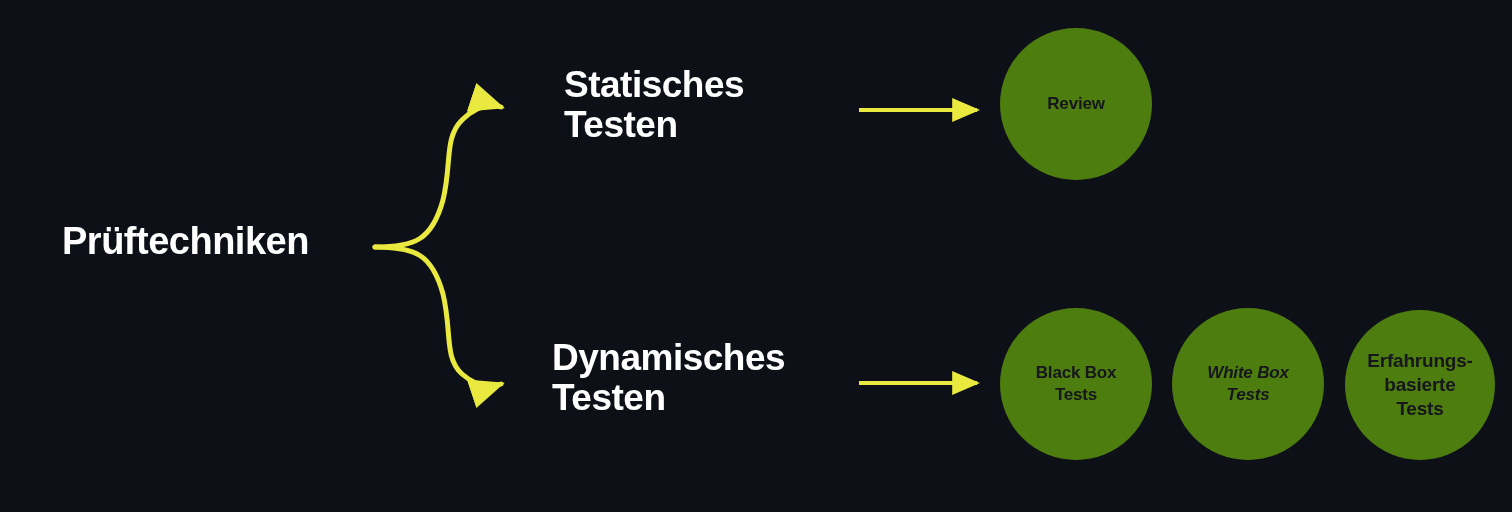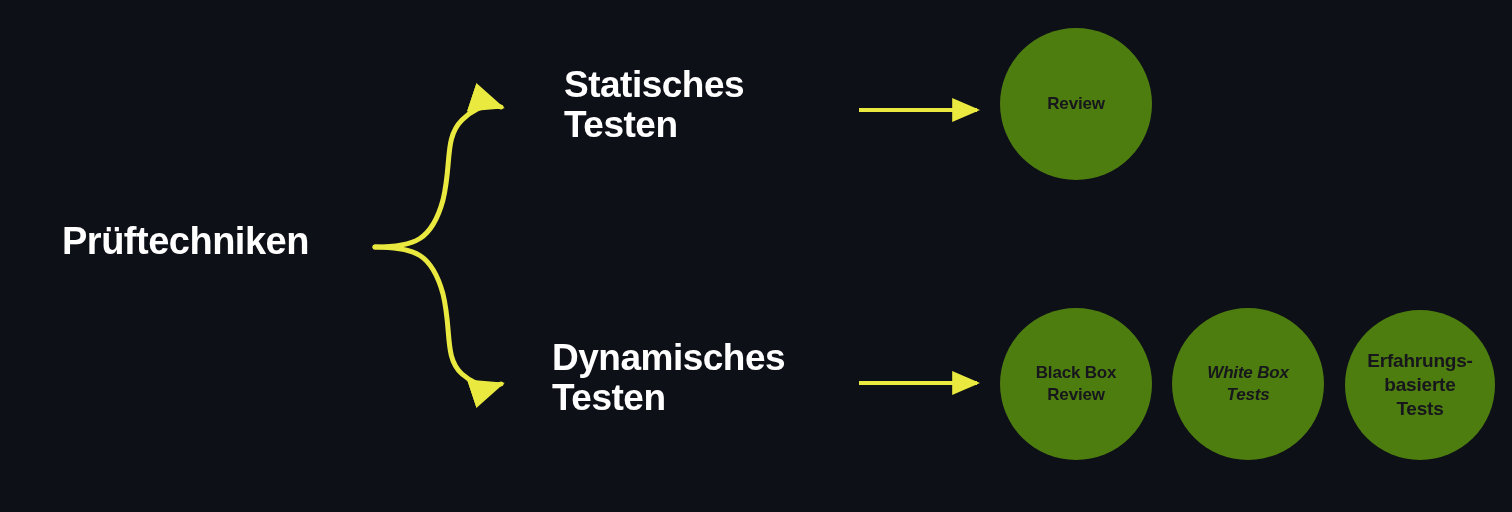--- a/index.html
+++ b/index.html
@@ -99,21 +99,21 @@
   <div class="node-text" id="branch-dynamic-label">Dynamisches
 Testen</div>
 
   <div class="circle" style="left:1000px; top:28px; width:152px; height:152px;">
     <span class="circle-label">Review</span>
   </div>
 
 
   <div class="circle" style="left:1000px; top:308px; width:152px; height:152px;">
     <span class="circle-label">Black Box
-Review</span>
+Tests</span>
   </div>
 
   <div class="circle" style="left:1172px; top:308px; width:152px; height:152px;font-style:italic;">
     <span class="circle-label">White Box
 Tests</span>
   </div>
 
   <div class="circle circle-sm" style="left:1345px; top:310px; width:150px; height:150px;">
     <span class="circle-label">Erfahrungs-
 basierte

